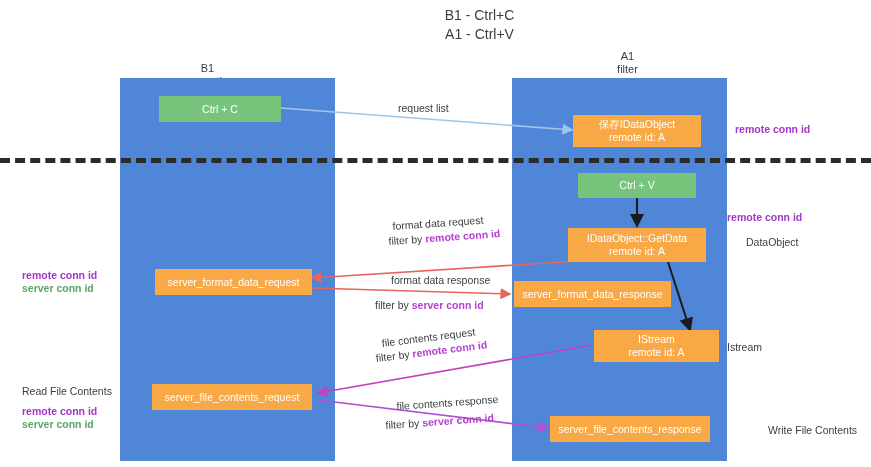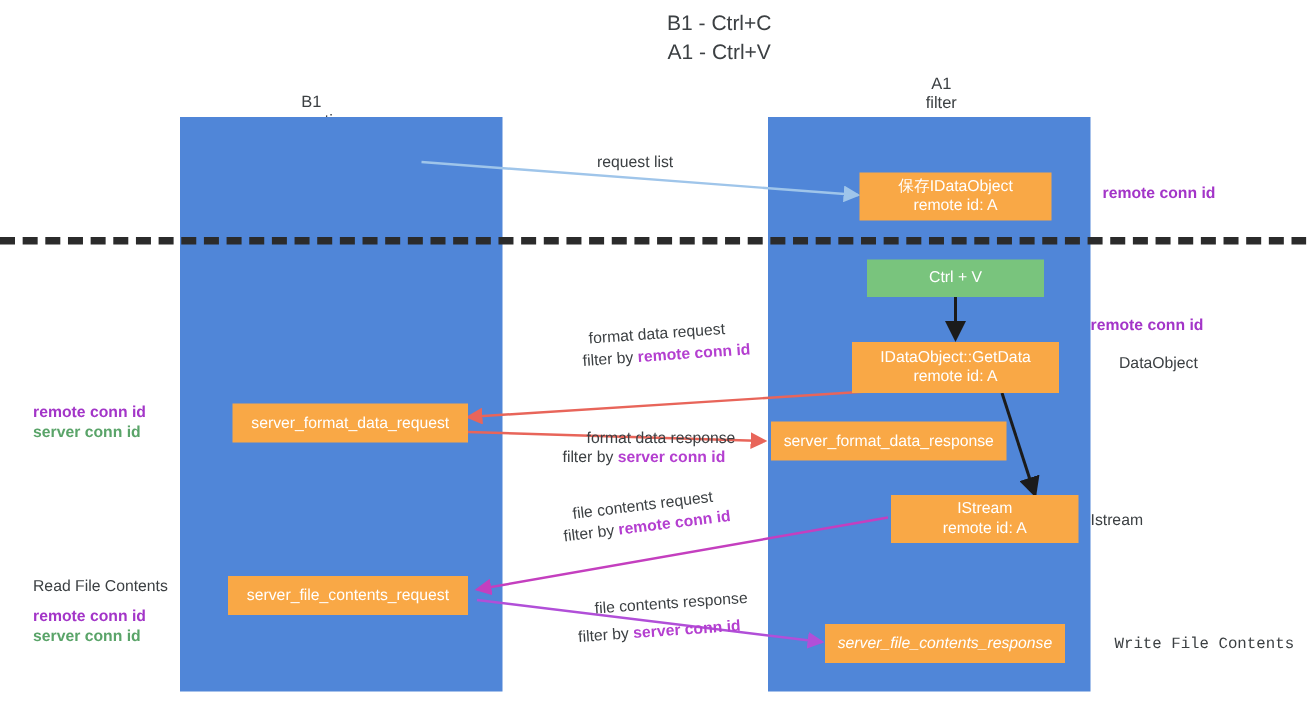--- a/index.html
+++ b/index.html
@@ -148,20 +148,23 @@
 
     <line x1="668" y1="262" x2="690" y2="330" stroke="#1b1b1b" stroke-width="2" marker-end="url(#ah-black)"></line>
 
     <line x1="592" y1="345" x2="318" y2="393" stroke="#c43fbf" stroke-width="1.6" marker-end="url(#ah-magenta)"></line>
 
     <line x1="318" y1="400" x2="548" y2="428" stroke="#b14fd8" stroke-width="1.6" marker-end="url(#ah-purple)"></line>
   </svg>
 
   <div class="divider"></div>
 
+  <div class="node green" style="left:159px; top:96px; width:122px; height:26px;">
+    <span>Ctrl + C</span>
+  </div>
 
   <div class="node orange" style="left:573px; top:115px; width:128px; height:32px;">
     <span>保存IDataObject</span>
     <span class="sub">remote id: A</span>
   </div>
 
   <div class="node green" style="left:578px; top:173px; width:118px; height:25px;">
     <span>Ctrl + V</span>
   </div>
 
@@ -180,51 +183,51 @@
 
   <div class="node orange" style="left:594px; top:330px; width:125px; height:32px;">
     <span>IStream</span>
     <span class="sub">remote id: A</span>
   </div>
 
   <div class="node orange" style="left:152px; top:384px; width:160px; height:26px;">
     <span>server_file_contents_request</span>
   </div>
 
-  <div class="node orange" style="left:550px; top:416px; width:160px; height:26px;font-style:italic;">
+  <div class="node orange" style="left:550px; top:416px; width:160px; height:26px;">
     <span>server_file_contents_response</span>
   </div>
 
   <div class="edge-label" style="left:398px; top:101px;">request list</div>
 
   <div class="edge-label" style="left:392px; top:219px; transform:rotate(-4deg); transform-origin:left top;">format data request</div>
   <div class="edge-label" style="left:388px; top:234px; transform:rotate(-4deg); transform-origin:left top;">
     <span>filter by </span><span class="hl">remote conn id</span>
   </div>
 
-  <div class="edge-label" style="left:391px; top:273px;margin-top:12px;">format data response</div>
+  <div class="edge-label" style="left:391px; top:273px;">format data response</div>
   <div class="edge-label" style="left:375px; top:298px;">
     <span>filter by </span><span class="hl">server conn id</span>
   </div>
 
   <div class="edge-label" style="left:381px; top:336px; transform:rotate(-7deg); transform-origin:left top;">file contents request</div>
   <div class="edge-label" style="left:375px; top:351px; transform:rotate(-7deg); transform-origin:left top;">
     <span>filter by </span><span class="hl">remote conn id</span>
   </div>
 
   <div class="edge-label" style="left:396px; top:399px; transform:rotate(-4deg); transform-origin:left top;">file contents response</div>
   <div class="edge-label" style="left:385px; top:418px; transform:rotate(-4deg); transform-origin:left top;">
     <span>filter by </span><span class="hl">server conn id</span>
   </div>
 
   <div class="note purple" style="left:735px; top:123px;">remote conn id</div>
   <div class="note purple" style="left:727px; top:211px;">remote conn id</div>
   <div class="note dark" style="left:727px; top:236px;margin-left:19px;">DataObject</div>
   <div class="note dark" style="left:727px; top:341px;">Istream</div>
-  <div class="note dark" style="left:743px; top:424px;font-family:Liberation Mono, monospace;">Write File Contents</div>
+  <div class="note dark" style="left:768px; top:424px;">Write File Contents</div>
 
   <div class="note purple" style="left:22px; top:269px;">remote conn id</div>
   <div class="note green" style="left:22px; top:282px;">server conn id</div>
 
   <div class="note dark" style="left:22px; top:385px;">Read File Contents</div>
   <div class="note purple" style="left:22px; top:405px;">remote conn id</div>
   <div class="note green" style="left:22px; top:418px;">server conn id</div>
 
 </div>
 

